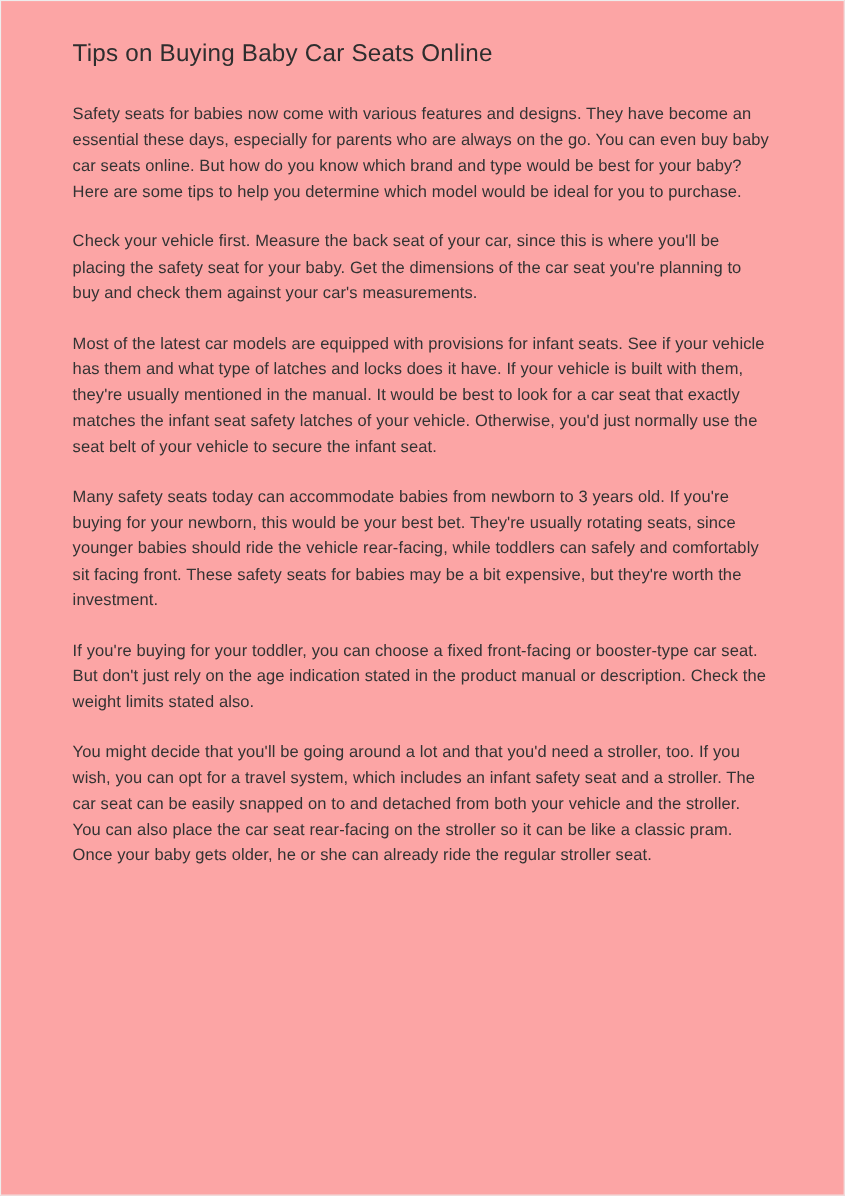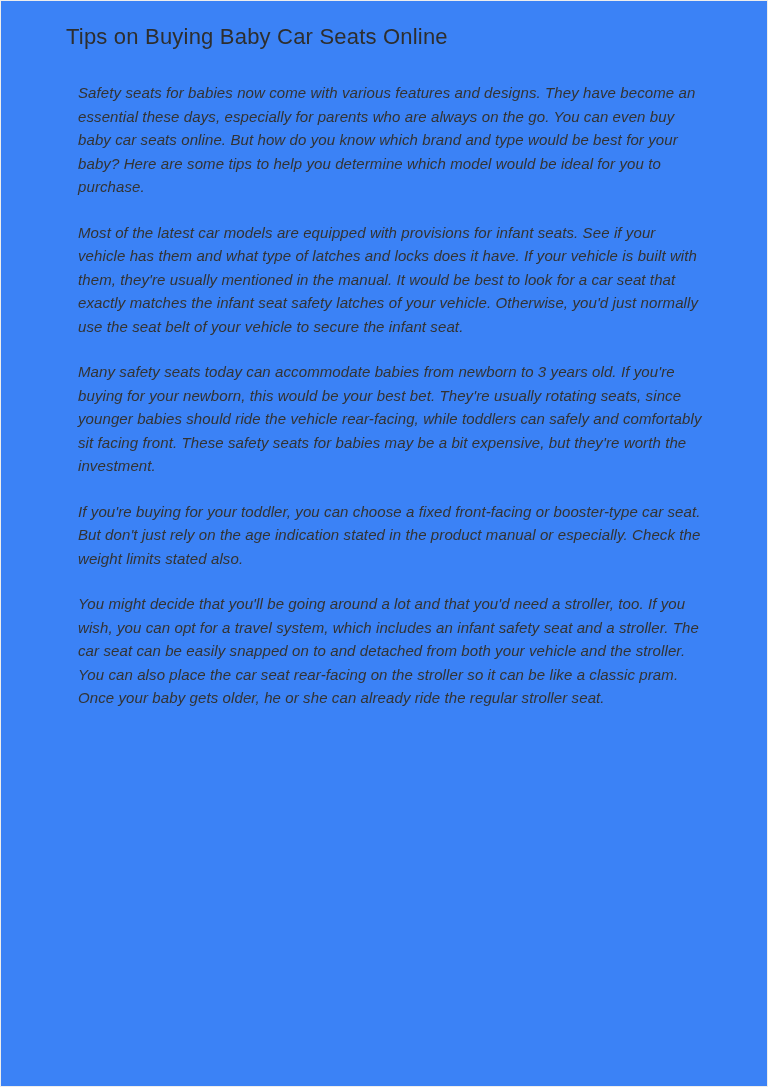--- a/index.html
+++ b/index.html
@@ -6,45 +6,45 @@
   html, body {
     margin: 0;
     padding: 0;
     background: #f4f4f4;
     font-family: "Liberation Sans", sans-serif;
   }
   .doc-page {
     width: 768px;
     height: 1087px;
     margin: 0 auto;
-    background: #3b82f6;
+    background: #fca5a5;
     border: 1px solid #ededed;
-    padding: 23px 65px 40px 65px;
+    padding: 34px 65px 40px 65px;
     overflow: hidden;
   }
   .doc-title {
     font-size: 22px;
     font-weight: 400;
     color: #2e2e2e;
     margin: 0 0 31px 0;
     letter-spacing: 0.2px;
   }
   .doc-paragraph {
     font-size: 15px;
     line-height: 23.5px;
     color: #333333;
-    margin: 0 0 22px 12px;
+    margin: 0 0 22px 0;
     letter-spacing: 0.1px;
-    font-style: italic;
   }
 </style>
 </head>
 <body>
 
 <div class="doc-page">
   <h1 class="doc-title">Tips on Buying Baby Car Seats Online</h1>
 
   <p class="doc-paragraph">Safety seats for babies now come with various features and designs. They have become an essential these days, especially for parents who are always on the go. You can even buy baby car seats online. But how do you know which brand and type would be best for your baby? Here are some tips to help you determine which model would be ideal for you to purchase.</p>
+  <p class="doc-paragraph">Check your vehicle first. Measure the back seat of your car, since this is where you'll be placing the safety seat for your baby. Get the dimensions of the car seat you're planning to buy and check them against your car's measurements.</p>
   <p class="doc-paragraph">Most of the latest car models are equipped with provisions for infant seats. See if your vehicle has them and what type of latches and locks does it have. If your vehicle is built with them, they're usually mentioned in the manual. It would be best to look for a car seat that exactly matches the infant seat safety latches of your vehicle. Otherwise, you'd just normally use the seat belt of your vehicle to secure the infant seat.</p>
   <p class="doc-paragraph">Many safety seats today can accommodate babies from newborn to 3 years old. If you're buying for your newborn, this would be your best bet. They're usually rotating seats, since younger babies should ride the vehicle rear-facing, while toddlers can safely and comfortably sit facing front. These safety seats for babies may be a bit expensive, but they're worth the investment.</p>
-  <p class="doc-paragraph">If you're buying for your toddler, you can choose a fixed front-facing or booster-type car seat. But don't just rely on the age indication stated in the product manual or especially. Check the weight limits stated also.</p>
+  <p class="doc-paragraph">If you're buying for your toddler, you can choose a fixed front-facing or booster-type car seat. But don't just rely on the age indication stated in the product manual or description. Check the weight limits stated also.</p>
   <p class="doc-paragraph">You might decide that you'll be going around a lot and that you'd need a stroller, too. If you wish, you can opt for a travel system, which includes an infant safety seat and a stroller. The car seat can be easily snapped on to and detached from both your vehicle and the stroller. You can also place the car seat rear-facing on the stroller so it can be like a classic pram. Once your baby gets older, he or she can already ride the regular stroller seat.</p>
 </div>
 
 </body></html>

